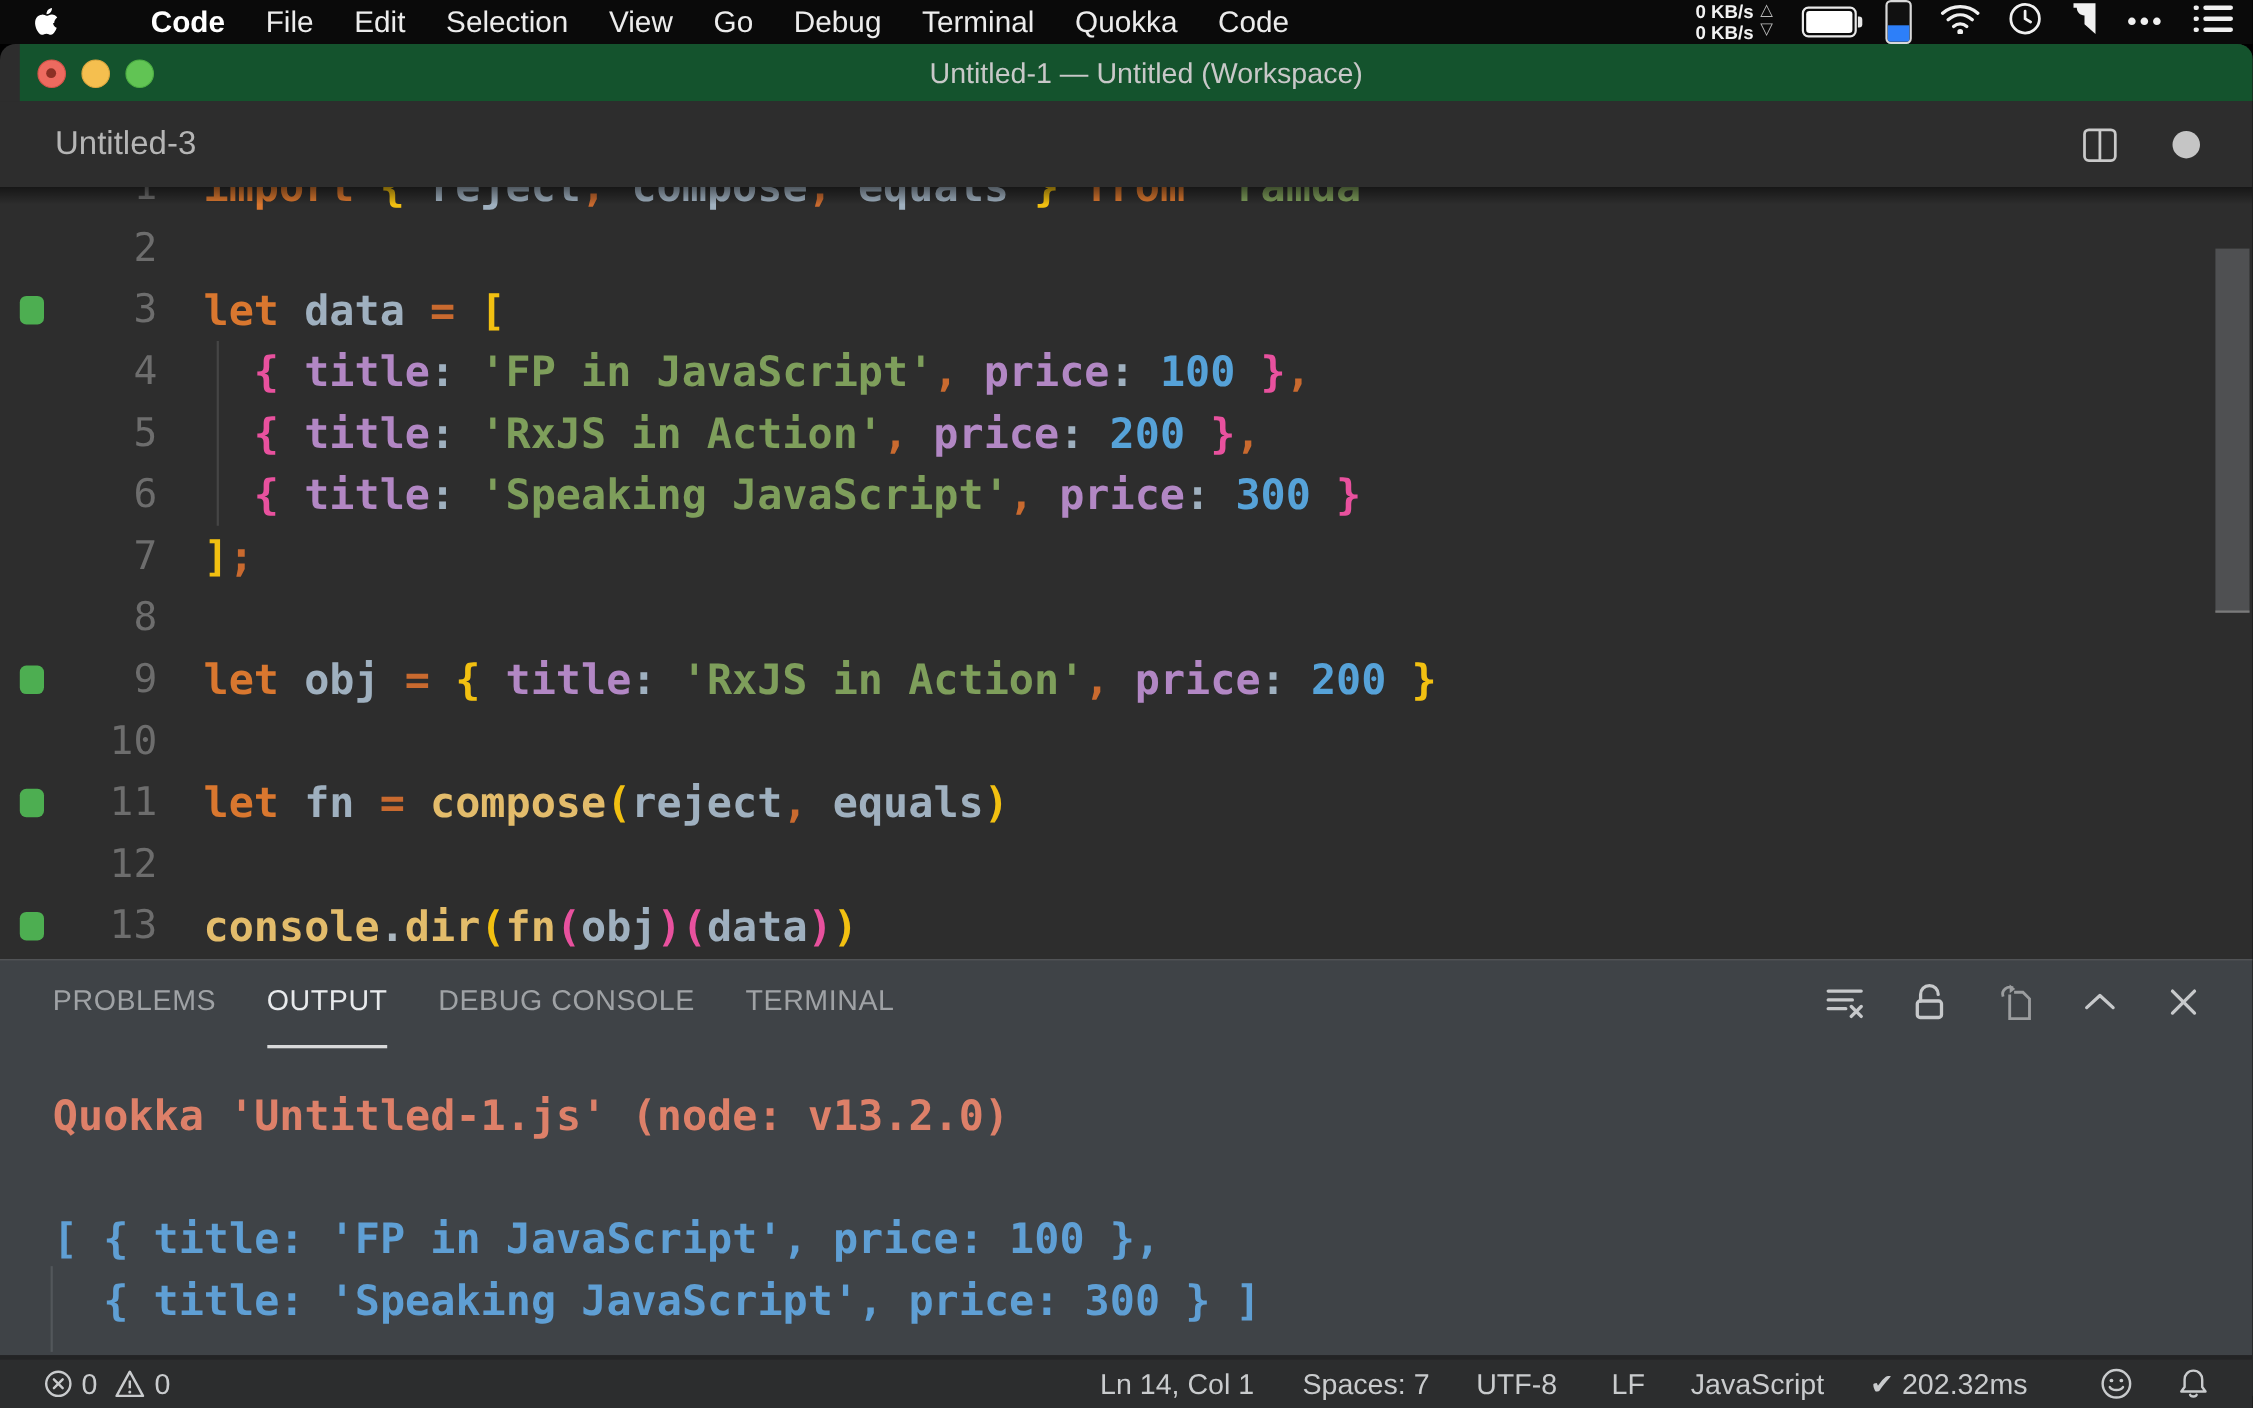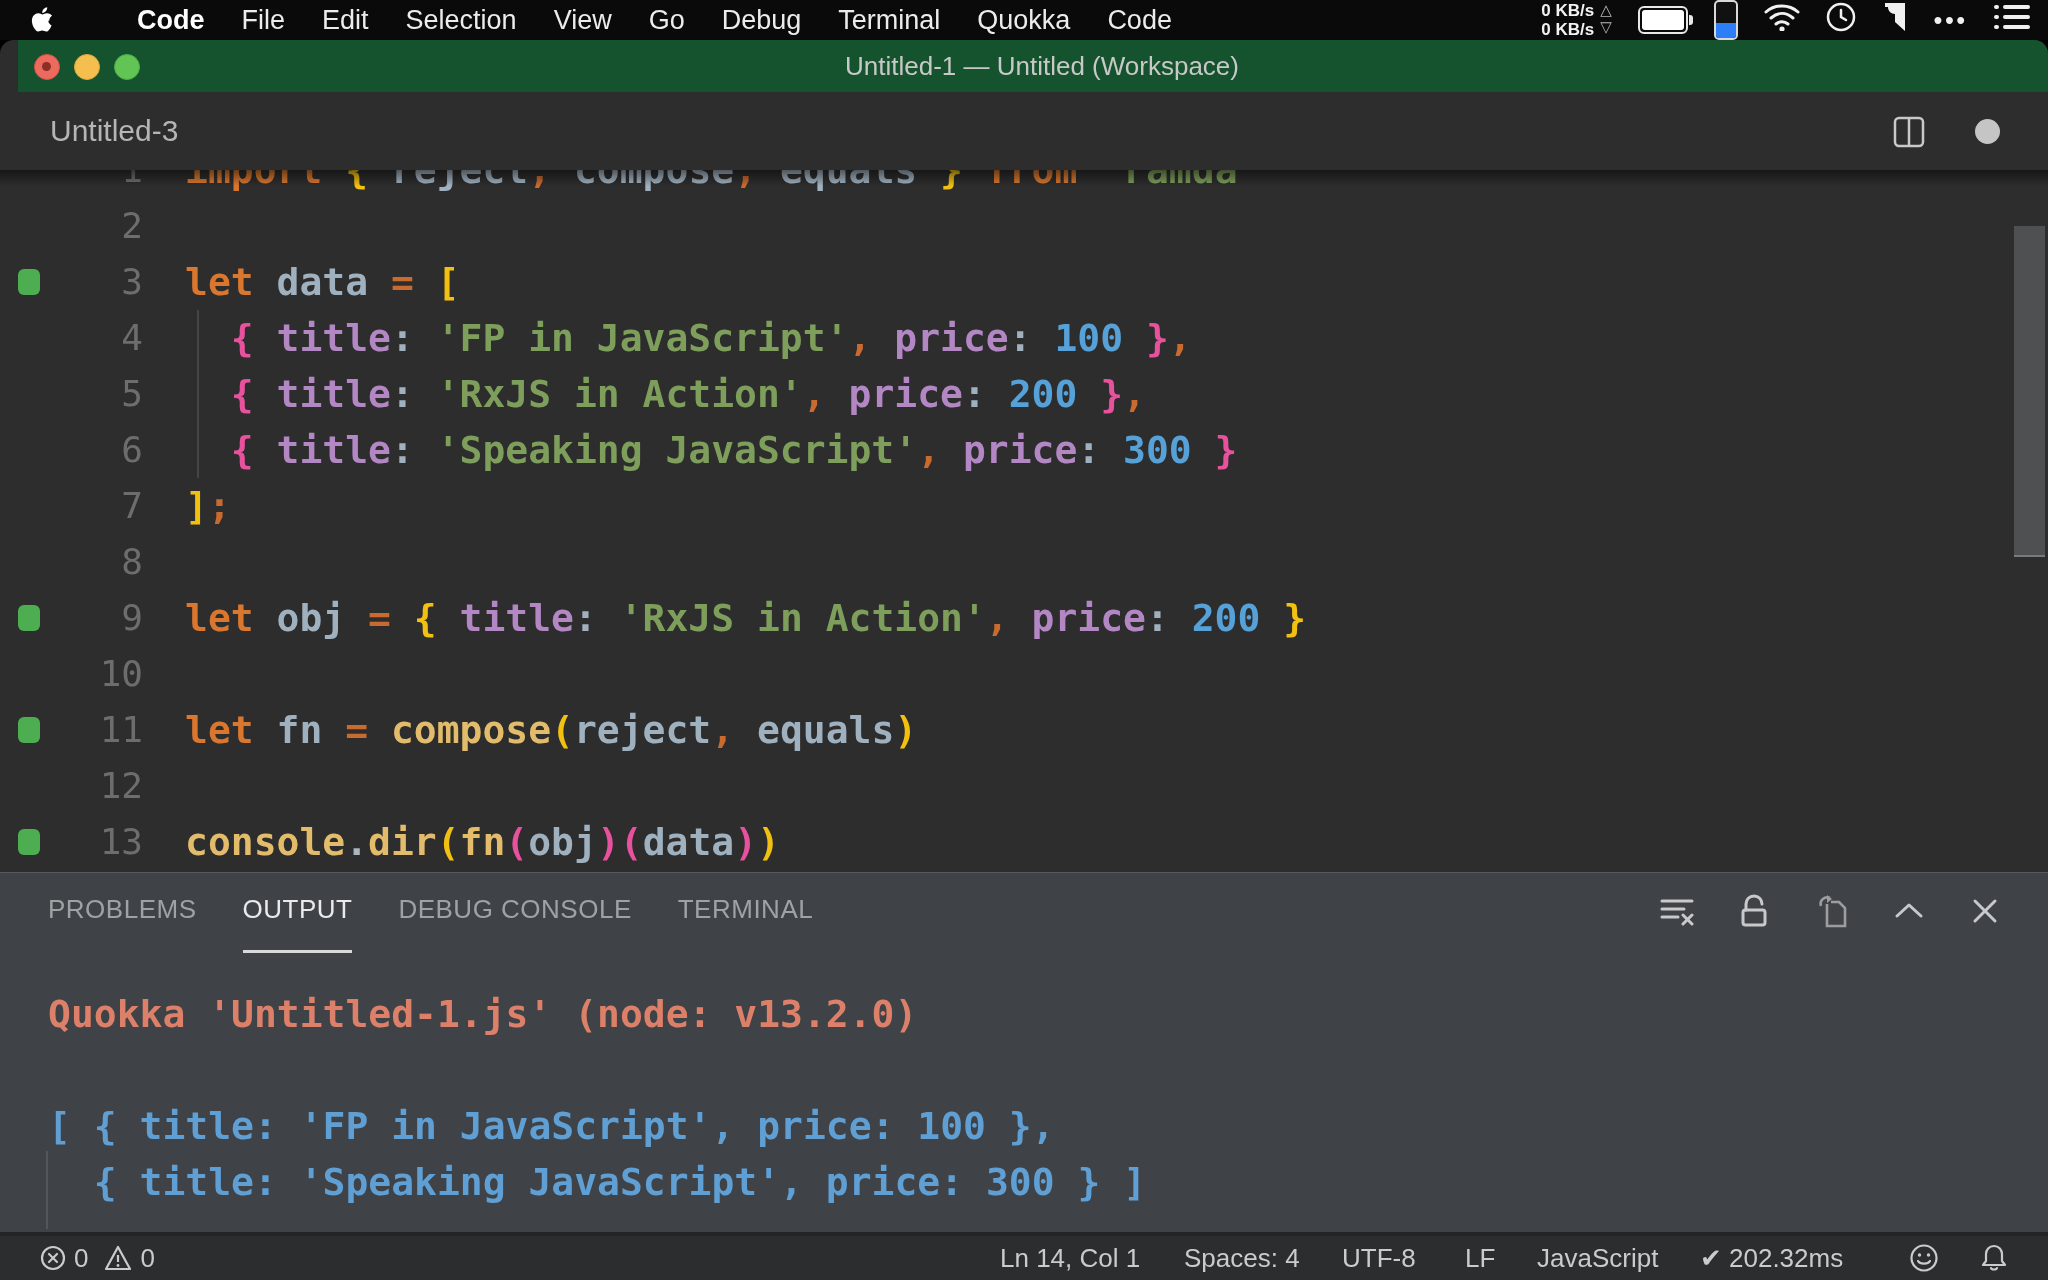--- a/index.html
+++ b/index.html
@@ -292,21 +292,21 @@
             <path d="M9 18 C11 21.5 19 21.5 21 18" fill="none" stroke="#c9cbcd" stroke-width="2.2" stroke-linecap="round"></path>
           </svg>
       </span>
       <span class="sitem" style="left:1980px;">
         <svg class="sicon" width="28" height="30" viewBox="0 0 28 30">
             <path d="M14 3 C9 3 6 7 6 11 L6 18 L3 22 L25 22 L22 18 L22 11 C22 7 19 3 14 3 Z" fill="none" stroke="#c9cbcd" stroke-width="2.2" stroke-linejoin="round"></path>
             <path d="M11 25 C11.5 27 16.5 27 17 25" fill="none" stroke="#c9cbcd" stroke-width="2.2" stroke-linecap="round"></path>
           </svg>
       </span>
     <span class="sitem" style="left: 1000px;">Ln 14, Col 1</span>
-        <span class="sitem" style="left: 1184px;">Spaces: 4</span>
+        <span class="sitem" style="left: 1184px;">Spaces: 7</span>
         <span class="sitem" style="left: 1342px;">UTF-8</span>
         <span class="sitem" style="left: 1465px;">LF</span>
         <span class="sitem" style="left: 1537px;">JavaScript</span>
         <span class="sitem" style="left: 1700px;">✔ 202.32ms</span>
       </div>
 
   </div>
 </div>
 
 </body></html>

